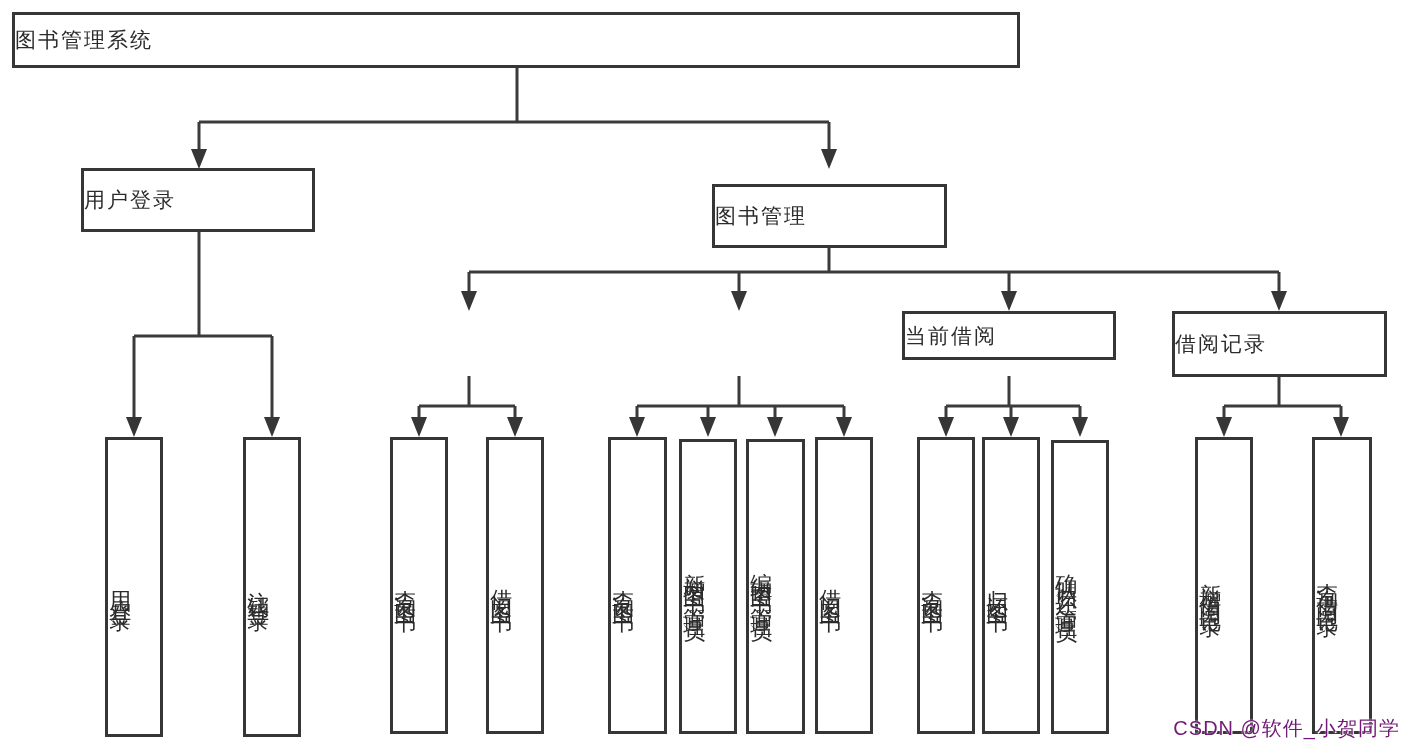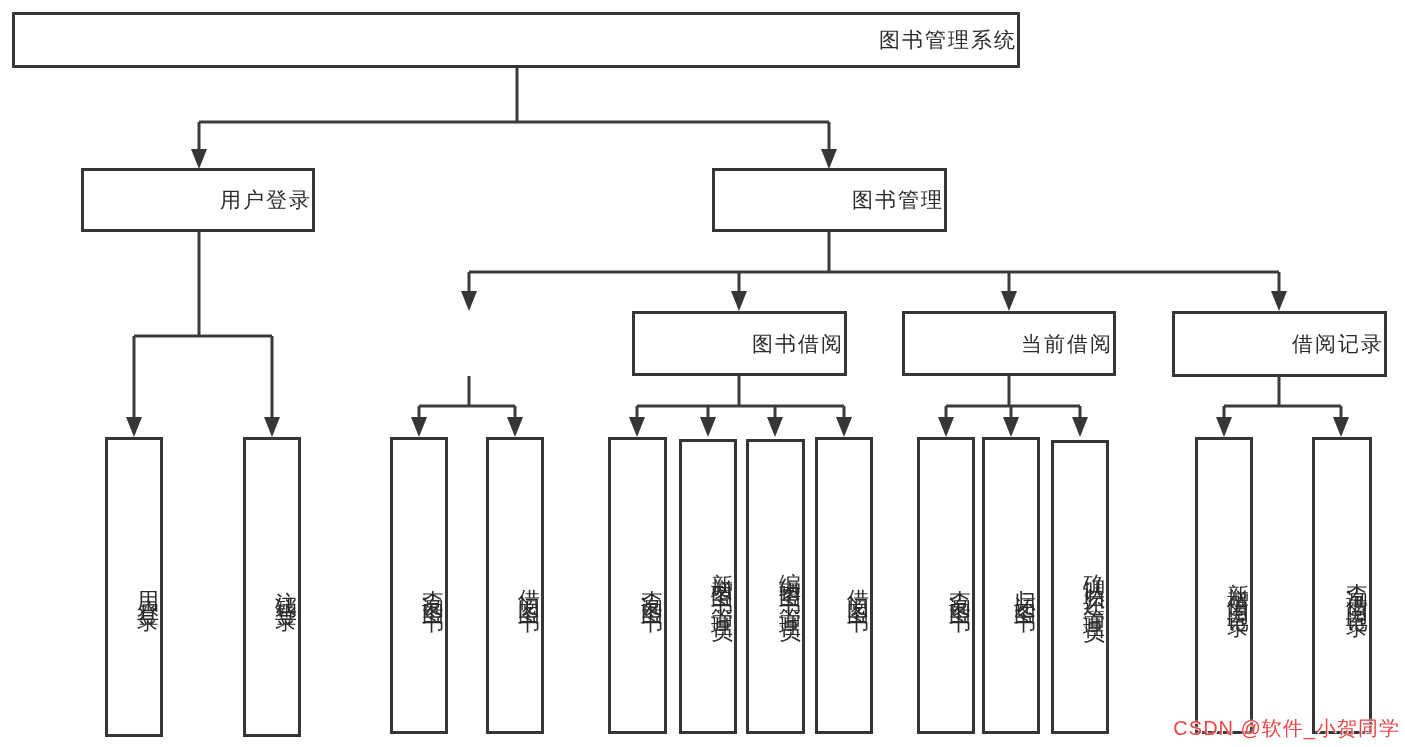--- a/index.html
+++ b/index.html
@@ -25,21 +25,21 @@
   .wires polygon {
     fill: #363636;
   }
   .box {
     position: absolute;
     box-sizing: border-box;
     border: 3px solid #363636;
     background: #ffffff;
     display: flex;
     align-items: center;
-    justify-content: flex-end;
+    justify-content: flex-start;
     color: #2b2b2b;
     z-index: 2;
   }
   .hbox {
     font-size: 21px;
     letter-spacing: 2px;
   }
   .vbox {
     font-size: 22px;
   }
@@ -49,21 +49,21 @@
     letter-spacing: 7px;
     line-height: 1.1;
     white-space: nowrap;
   }
   .watermark {
     position: absolute;
     right: 5px;
     bottom: 5px;
     font-size: 20px;
     letter-spacing: 1px;
-    color: #ef4444;
+    color: #701a75;
     text-shadow: 0 0 2px #ffffff, 1px 1px 0 #ffffff;
     z-index: 5;
   }
 </style>
 </head>
 <body>
 
 <div class="canvas">
 
   <svg class="wires" viewBox="0 0 1405 747">
@@ -109,28 +109,25 @@
     </g>
   </svg>
 
   <div class="box hbox" style="left:12px; top:12px; width:1008px; height:56px">
     <span>图书管理系统</span>
   </div>
 
   <div class="box hbox" style="left:81px; top:168px; width:234px; height:64px">
     <span>用户登录</span>
   </div>
-  <div class="box hbox" style="left:712px; top:168px; width:235px; height:64px">
+  <div class="box hbox" style="left:712px; top:184px; width:235px; height:64px">
     <span>图书管理</span>
   </div>
 
-  <div class="box hbox" style="left:632px; top:311px; width:215px; height:65px">
-    <span>图书借阅</span>
-  </div>
-  <div class="box hbox" style="left:902px; top:311px; width:214px; height:65px">
+  <div class="box hbox" style="left:902px; top:311px; width:214px; height:49px">
     <span>当前借阅</span>
   </div>
   <div class="box hbox" style="left:1172px; top:311px; width:215px; height:66px">
     <span>借阅记录</span>
   </div>
 
   <div class="box vbox" style="left:105px; top:437px; width:58px; height:300px">
     <span class="vtext">用户登录</span>
   </div>
   <div class="box vbox" style="left:243px; top:437px; width:58px; height:300px">

